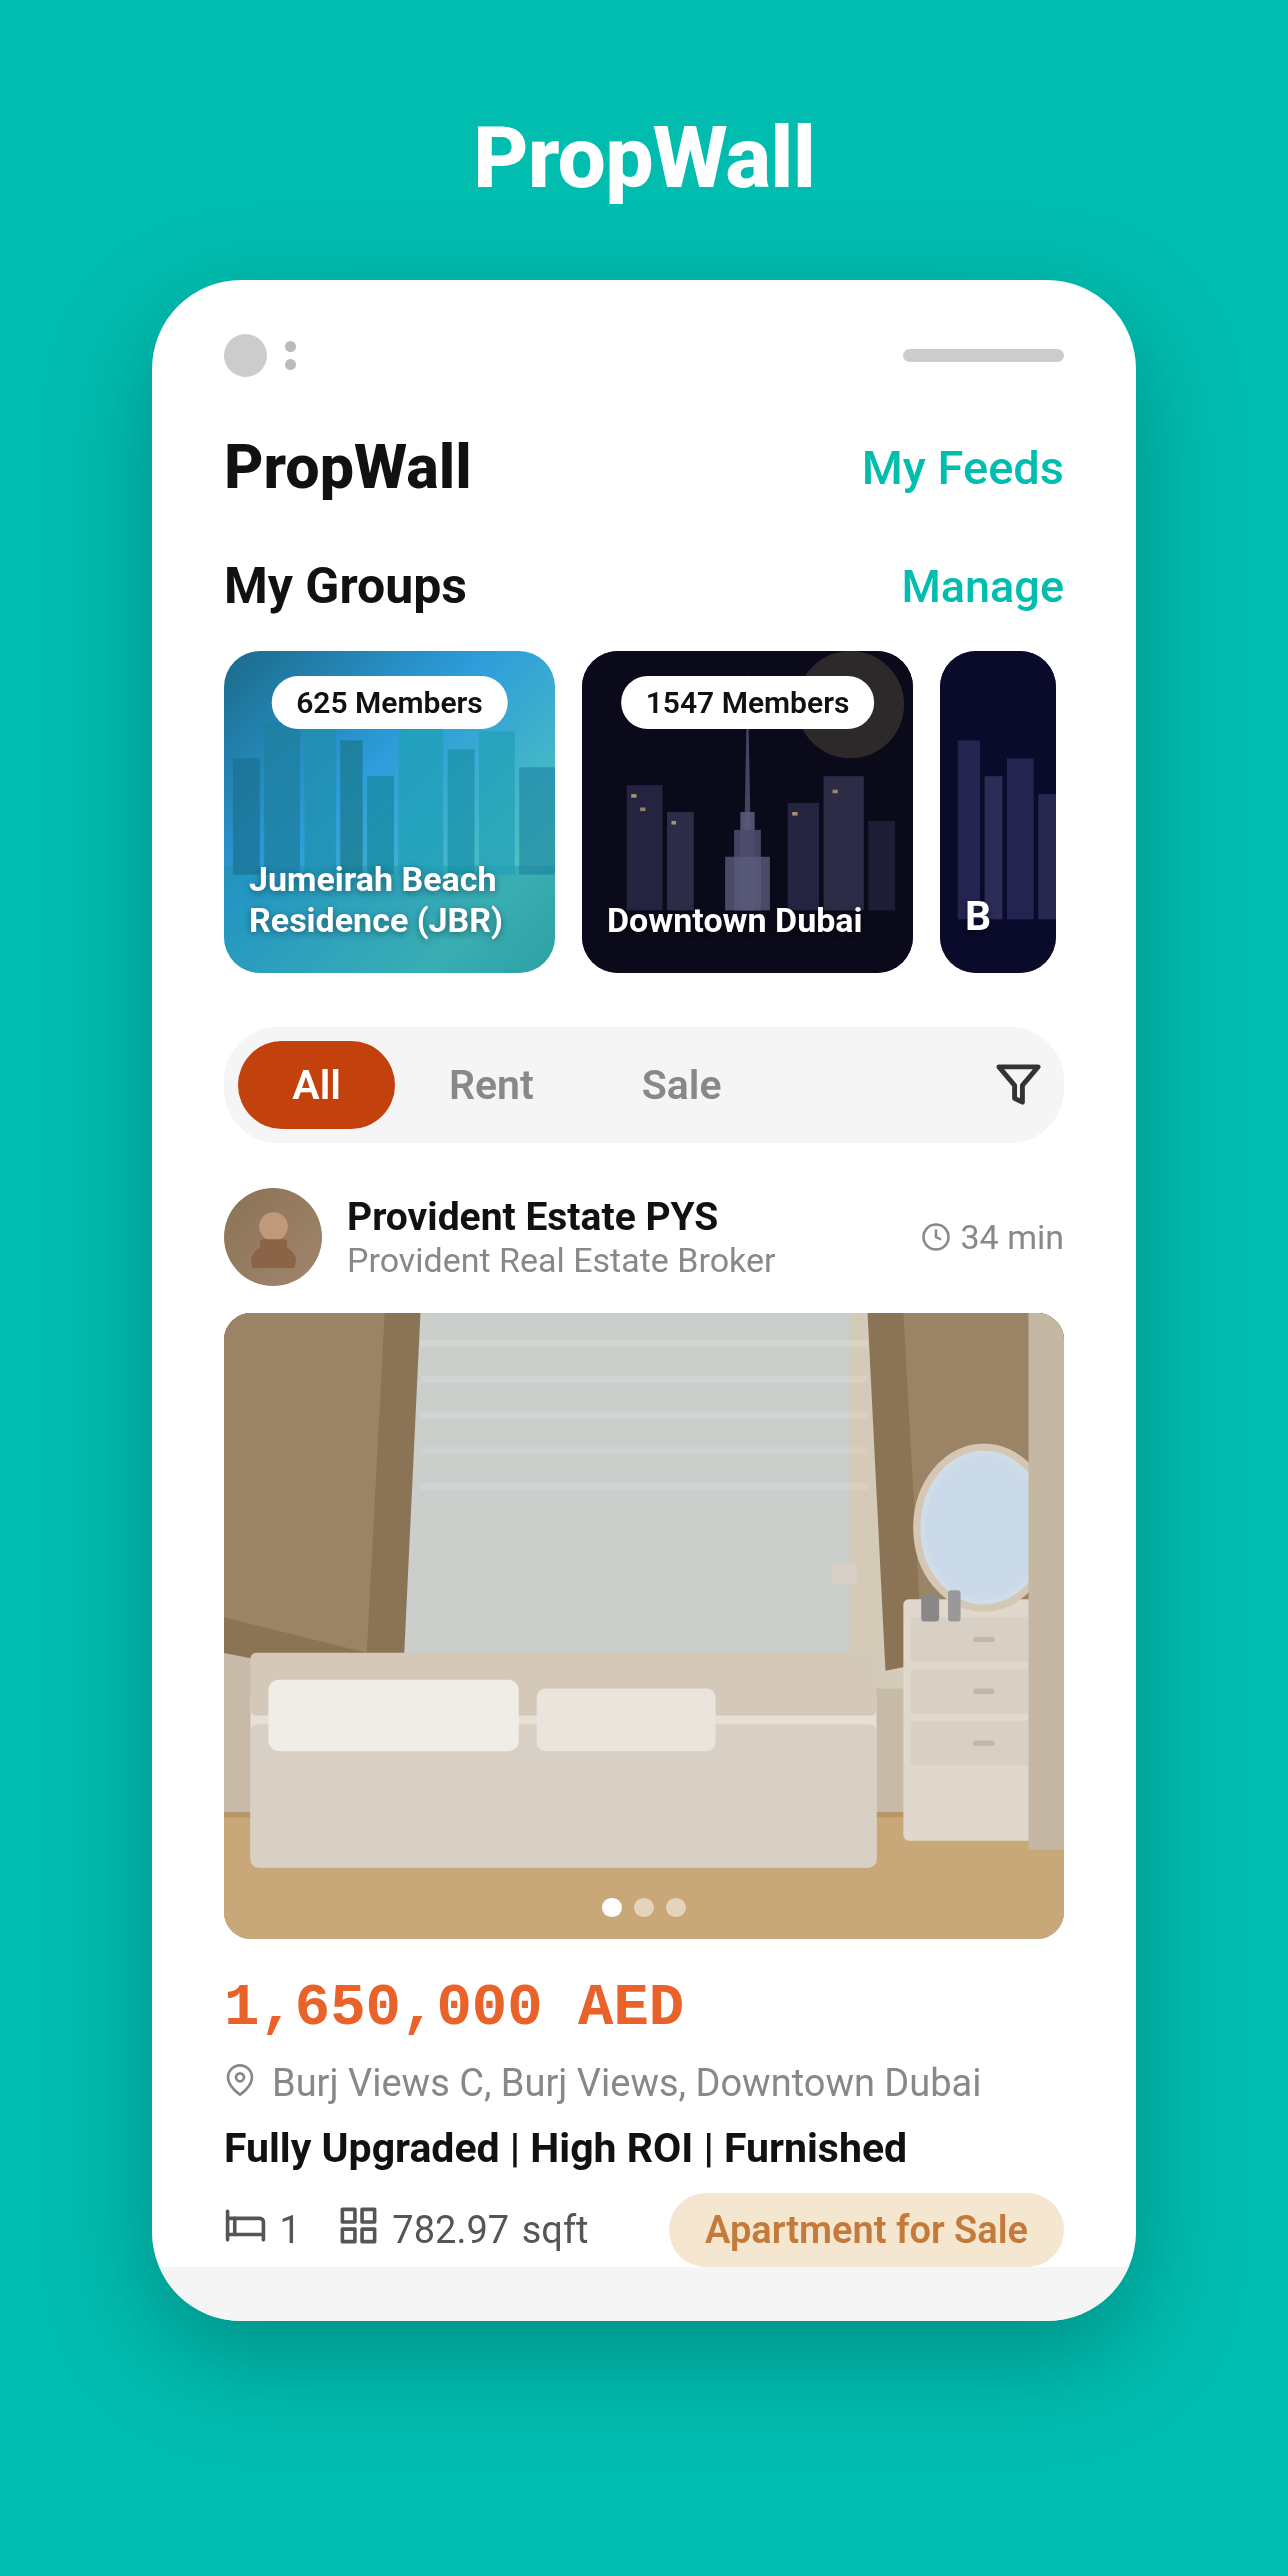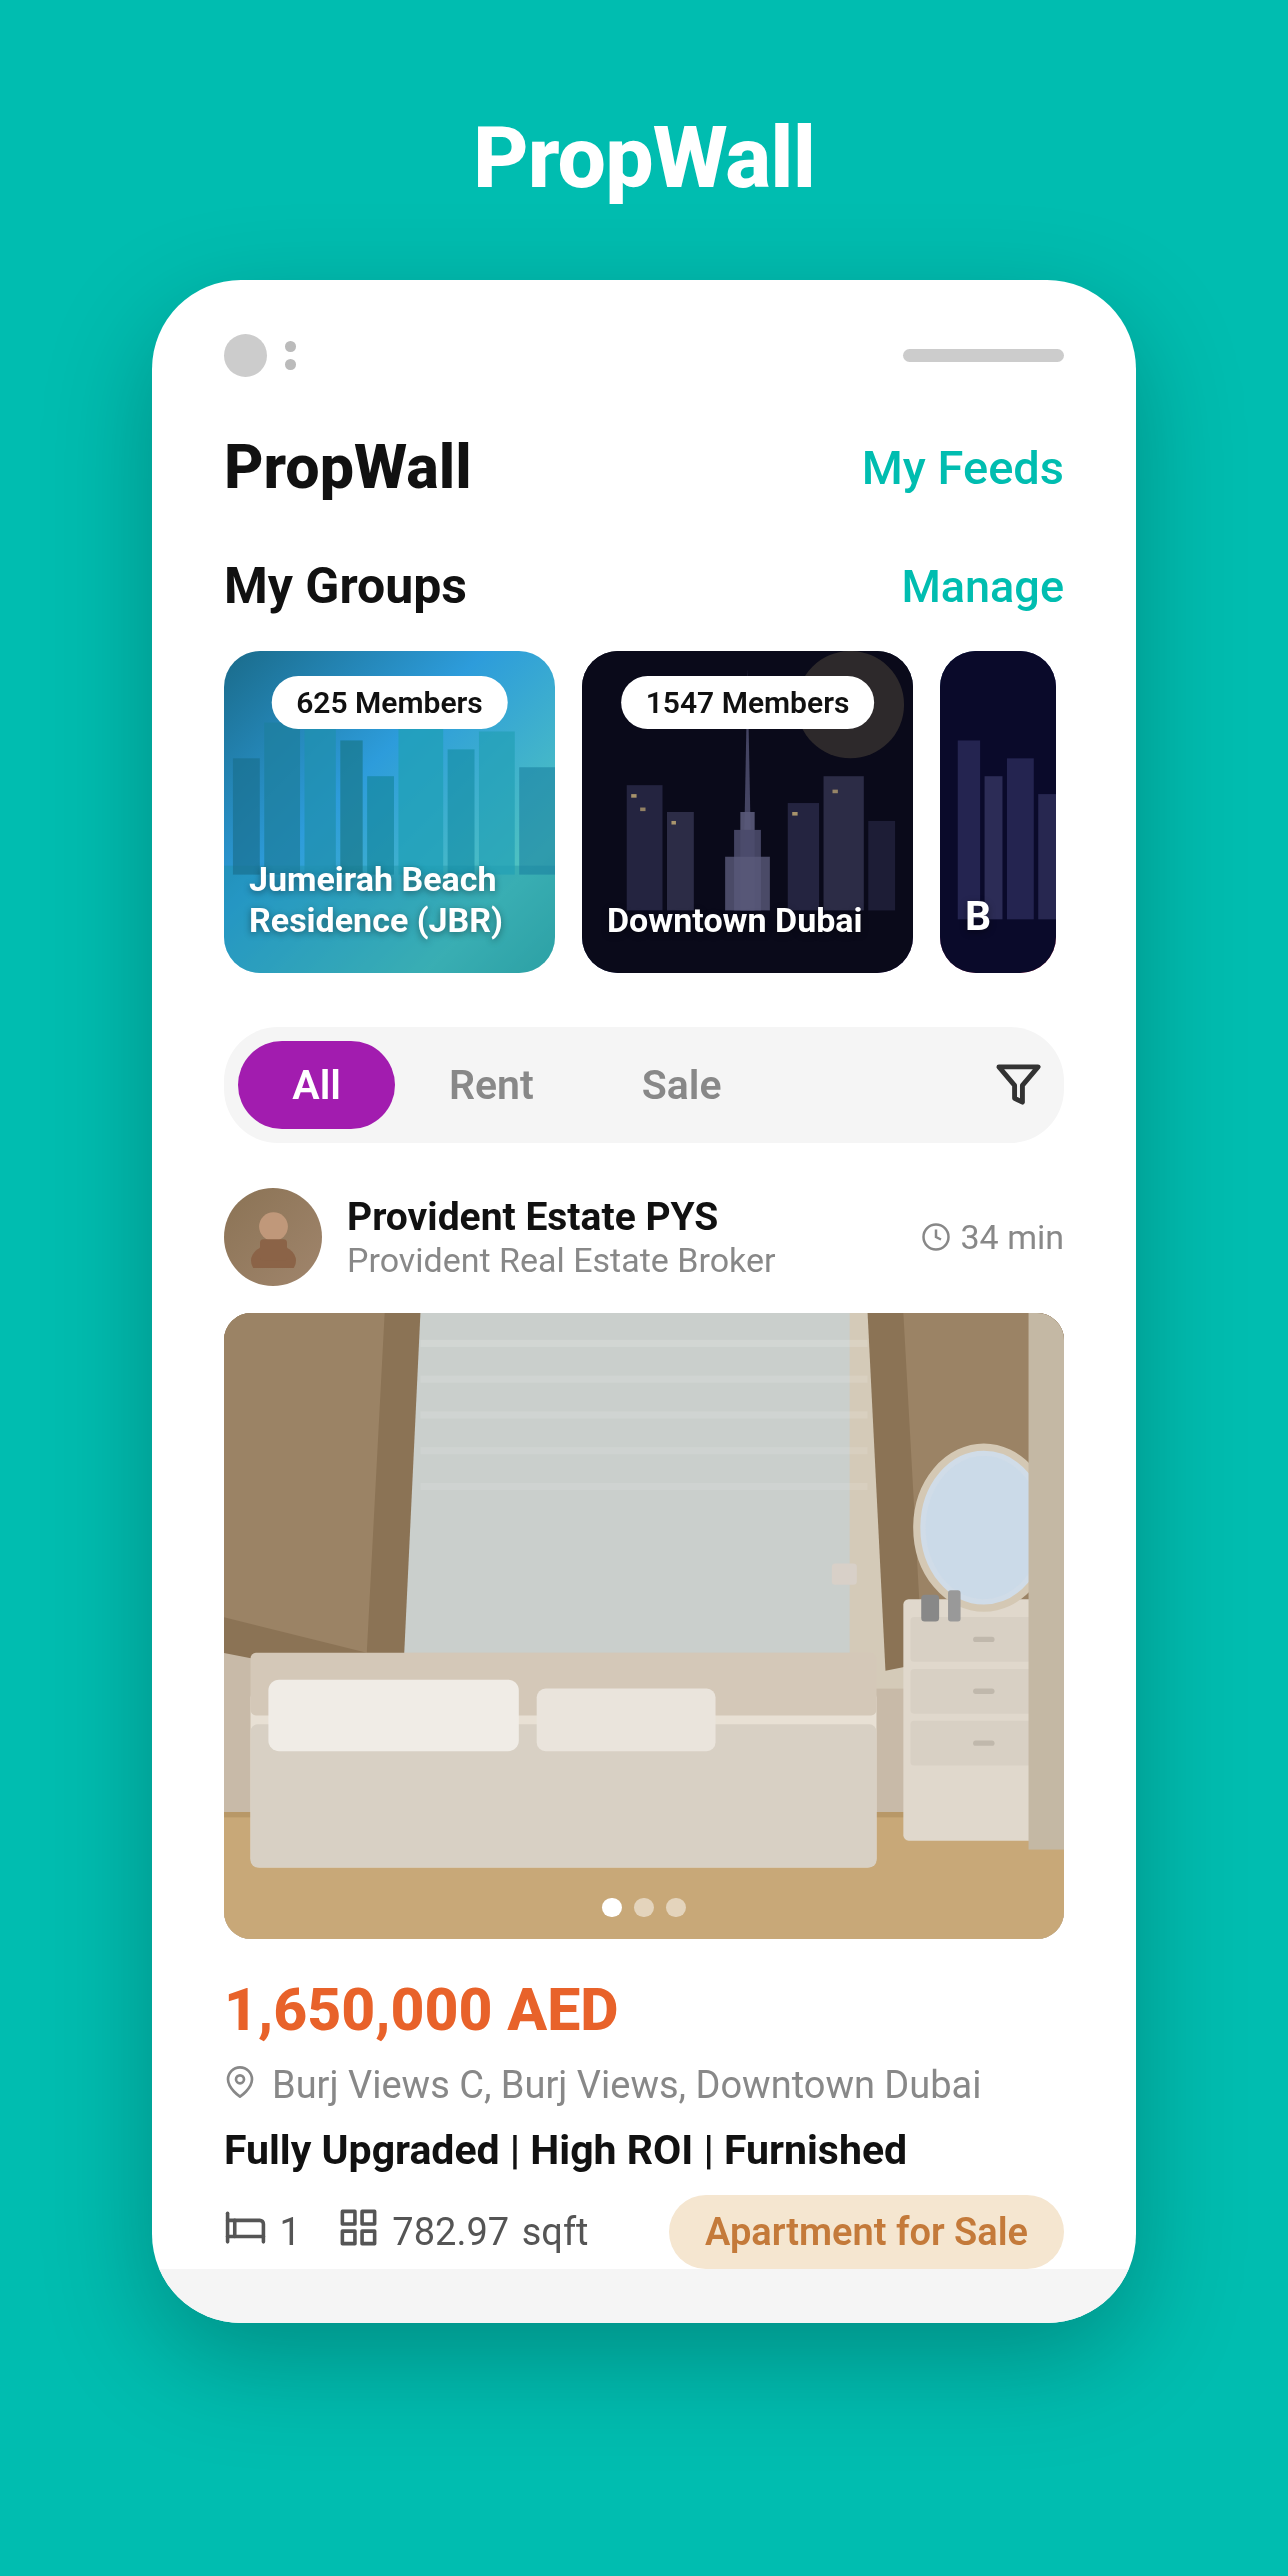--- a/index.html
+++ b/index.html
@@ -205,21 +205,21 @@
 
     .tab-item {
       padding: 19.7px 54px;
       border-radius: 45px;
       font-size: 41px;
       font-weight: 600;
       cursor: pointer;
     }
 
     .tab-active {
-      background: #a21caf;
+      background: #c2410c;
       color: white;
     }
 
     .tab-inactive {
       background: transparent;
       color: #888;
     }
 
     .filter-icon {
       width: 63px;
@@ -353,20 +353,21 @@
     .image-dot-active {
       background: white;
     }
 
     
     .price-text {
       font-size: 59px;
       font-weight: 800;
       color: #E8622A;
       margin-bottom: 18px;
+      font-family: Liberation Mono, monospace;
     }
 
     .location-row {
       display: flex;
       align-items: center;
       gap: 16px;
       margin-bottom: 18px;
     }
 
     .location-pin {

